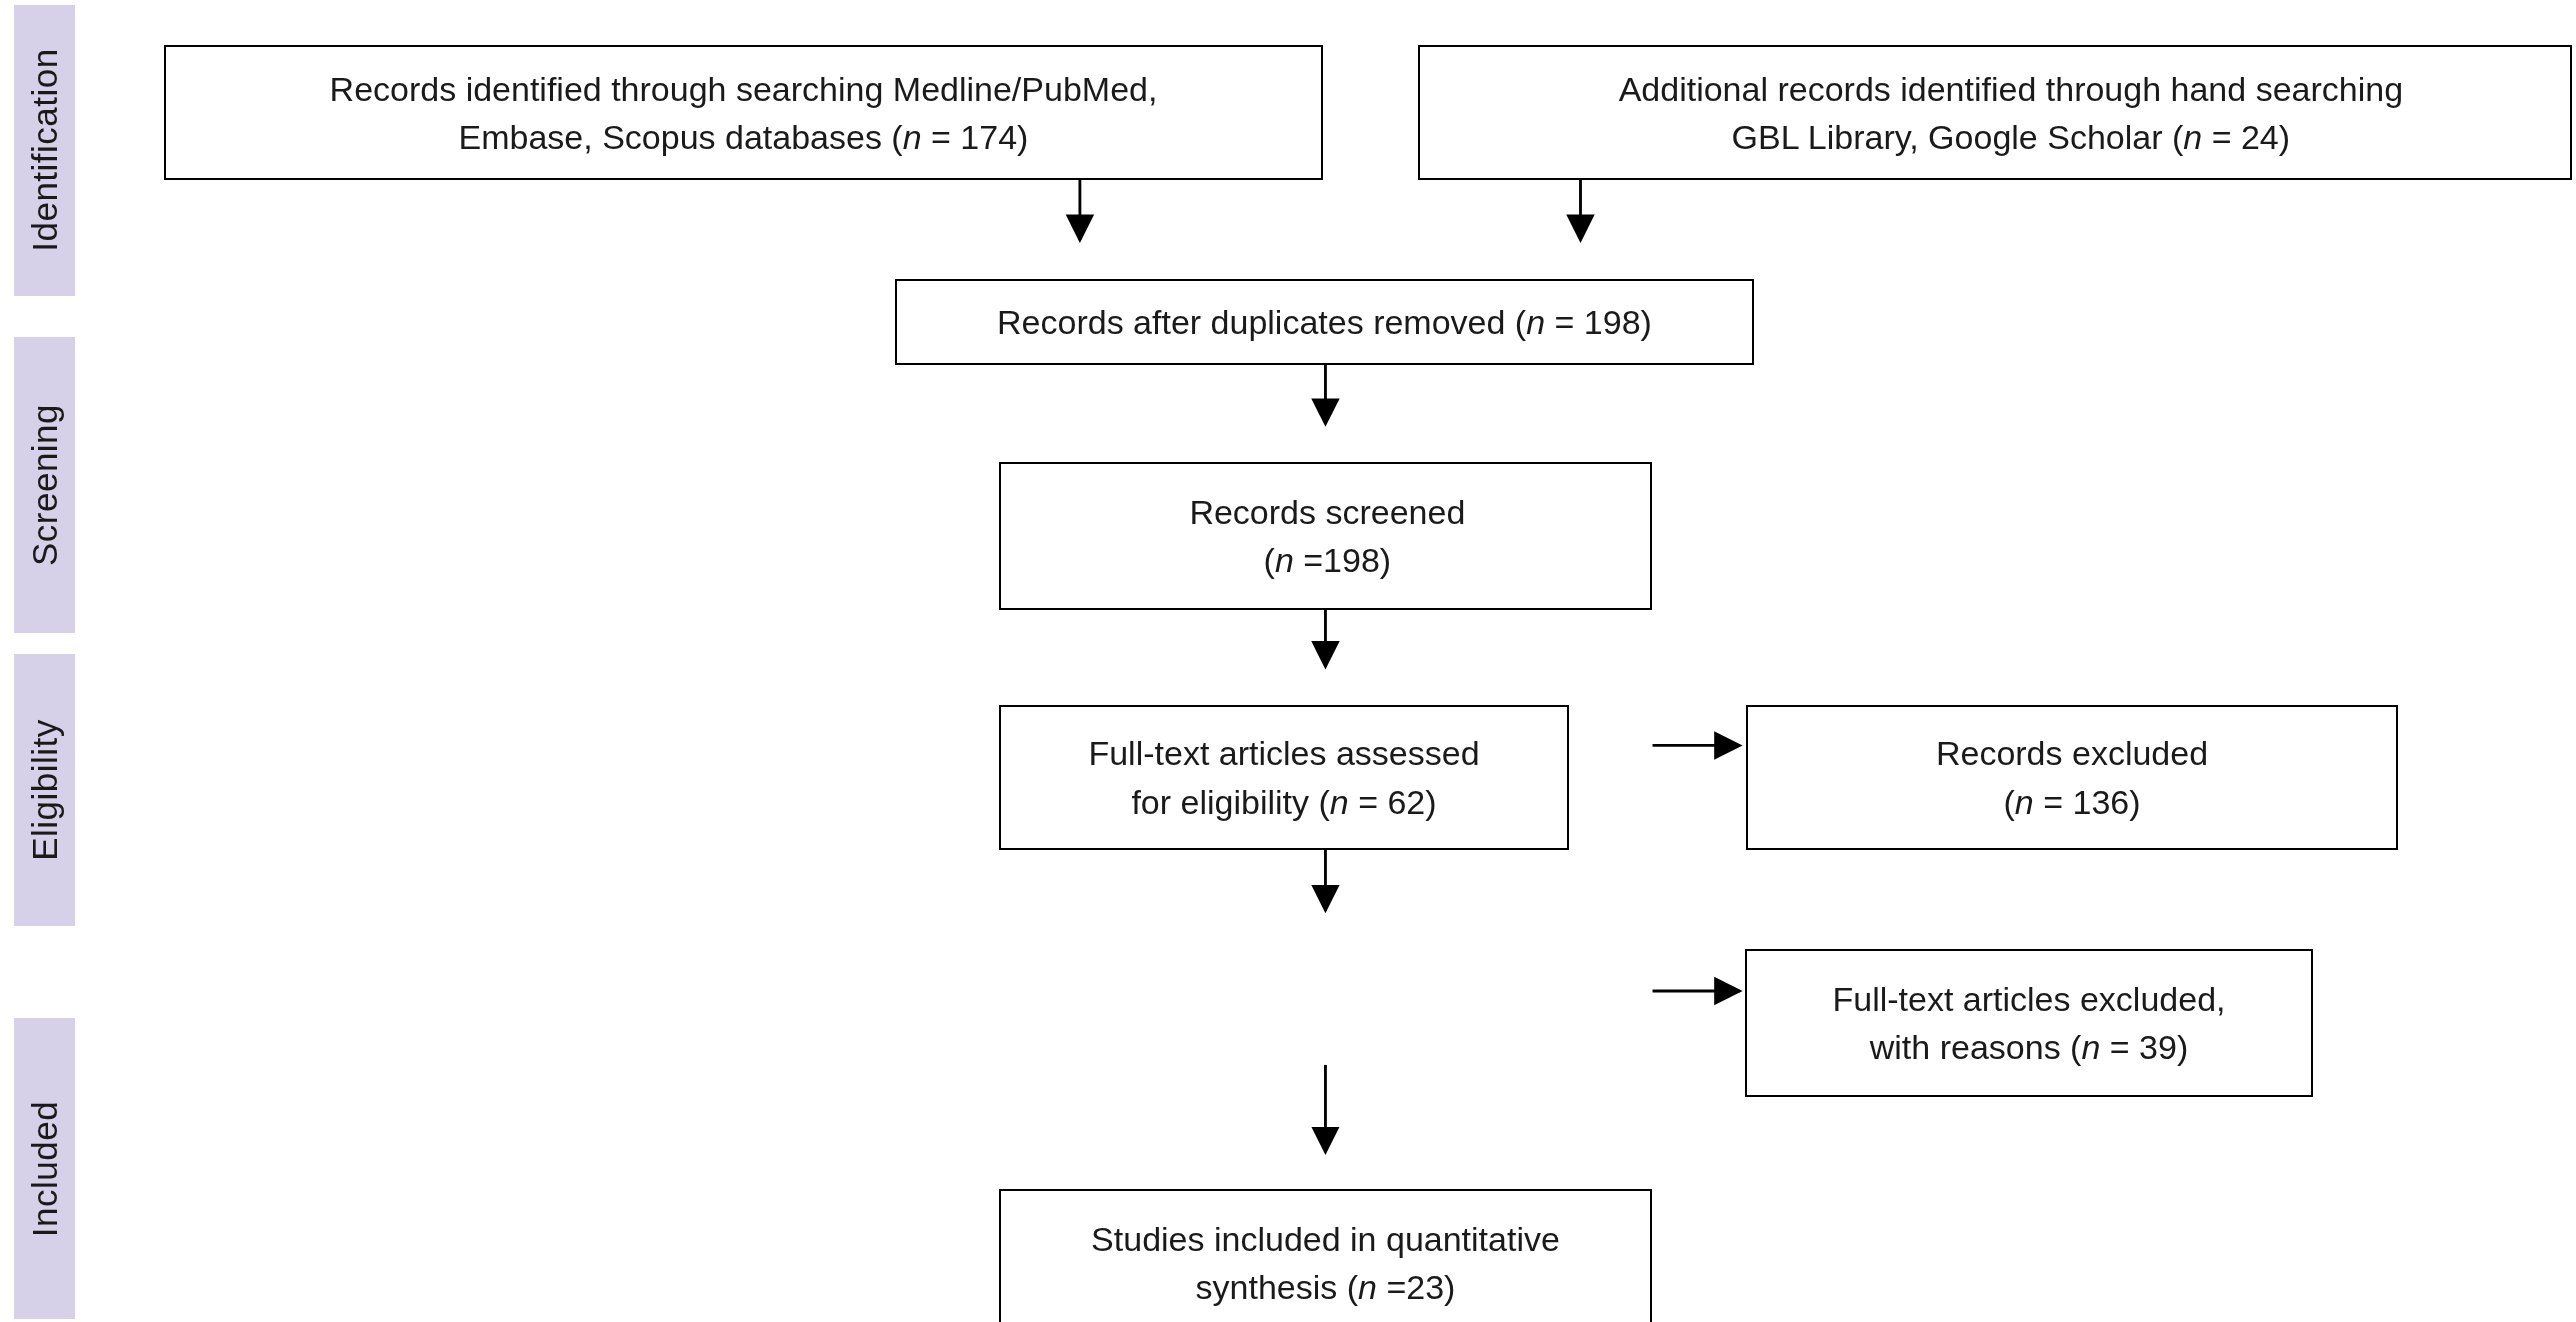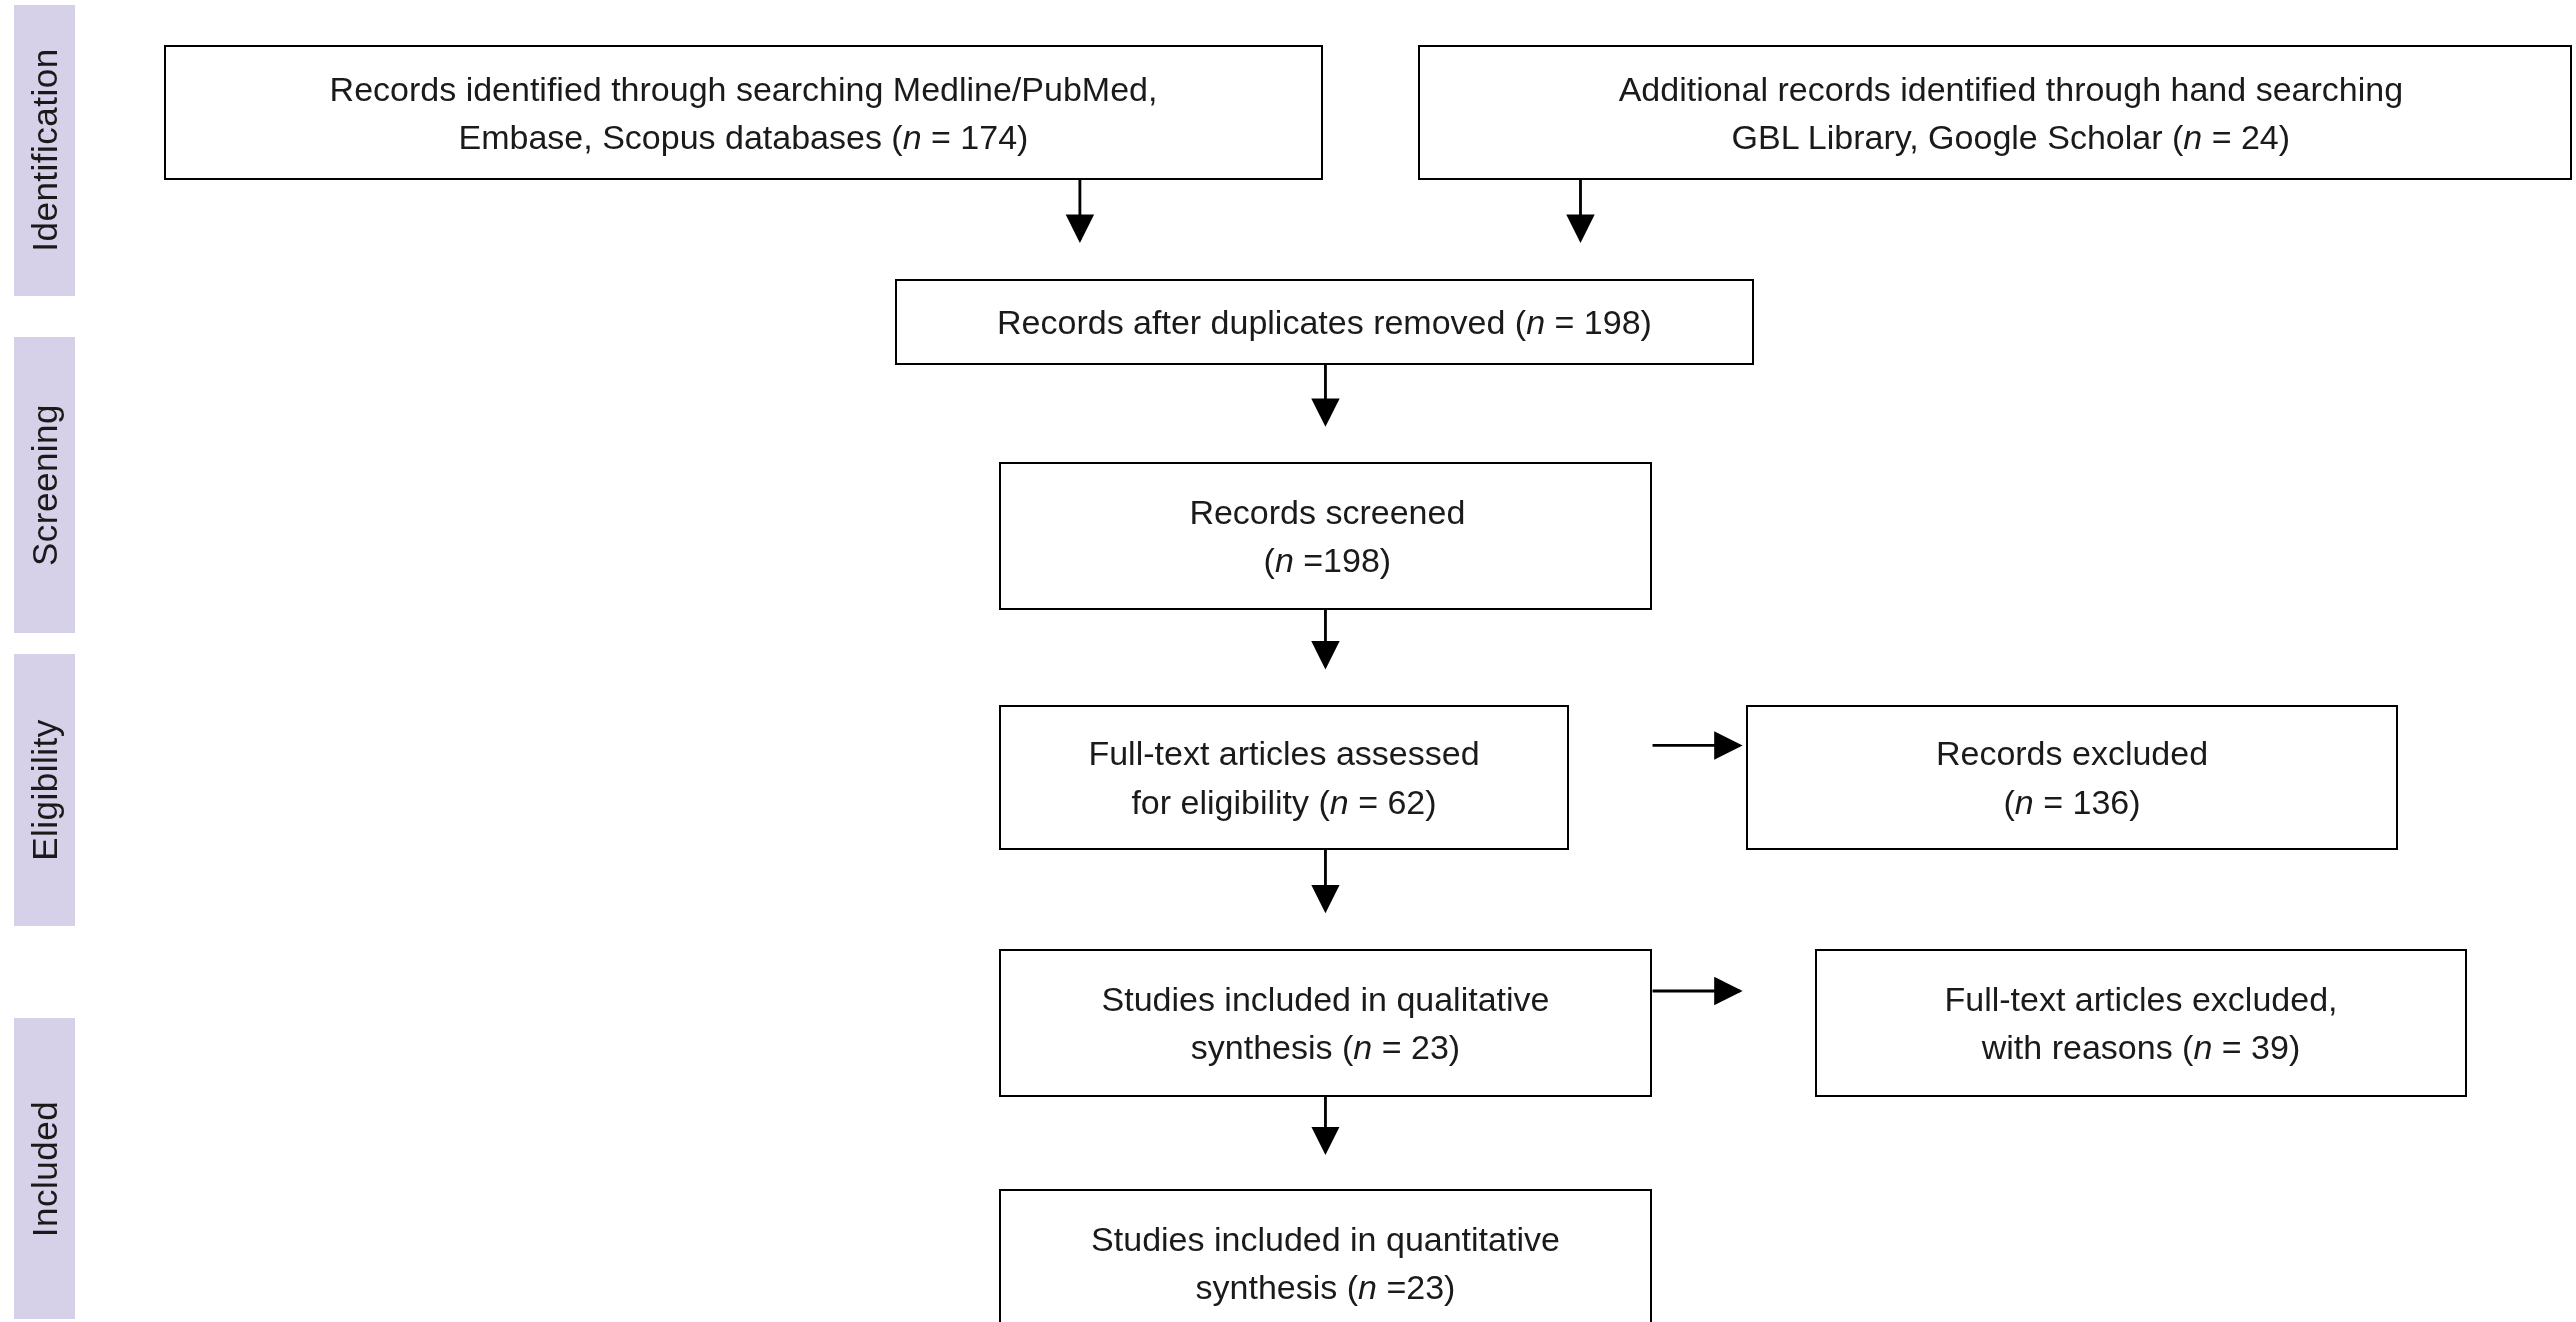--- a/index.html
+++ b/index.html
@@ -54,21 +54,21 @@
   }
   .fbox i { font-style: italic; }
 
   #box-identified-db    { left: 164px;  top: 13.3px;   width: 1159px; height: 135px; }
   #box-identified-hand  { left: 1418px; top: 13.3px;   width: 1154px; height: 135px; padding-left: 45px; }
   #box-after-duplicates { left: 895px;  top: 247px;  width: 859px;  height: 86px;  }
   #box-screened         { left: 999px; top: 430px;  width: 653px;  height: 148px; padding-left: 17px; }
   #box-fulltext         { left: 999px; top: 673px;  width: 570px;  height: 145px; }
   #box-excluded         { left: 1746px; top: 673px;  width: 652px;  height: 145px; text-align: center; }
   #box-qualitative      { left: 999px; top: 917px;  width: 653px;  height: 148px; }
-  #box-fulltext-excl    { left: 1815px; top: 917px;  width: 652px;  height: 148px; }
+  #box-fulltext-excl    { left: 1745px; top: 917px;  width: 568px;  height: 148px; }
   #box-quantitative     { left: 999px; top: 1157px; width: 653px;  height: 148px; }
 </style>
 </head>
 <body>
 
 <div class="canvas">
 
   <svg class="arrows" viewBox="0 0 2717 1395" xmlns="http://www.w3.org/2000/svg">
     <defs>
       <marker id="ah" markerWidth="11" markerHeight="11" refX="9" refY="5" orient="auto" markerUnits="strokeWidth">
@@ -120,24 +120,20 @@
   <div class="fbox" id="box-fulltext">
     <div>Full-text articles assessed</div>
     <div>for eligibility (<i>n</i> = 62)</div>
   </div>
 
   <div class="fbox" id="box-excluded">
     <div>Records excluded</div>
     <div>(<i>n</i> = 136)</div>
   </div>
 
-  <div class="fbox" id="box-qualitative">
-    <div>Studies included in qualitative</div>
-    <div>synthesis (<i>n</i> = 23)</div>
-  </div>
 
   <div class="fbox" id="box-fulltext-excl">
     <div>Full-text articles excluded,</div>
     <div>with reasons (<i>n</i> = 39)</div>
   </div>
 
   <div class="fbox" id="box-quantitative">
     <div>Studies included in quantitative</div>
     <div>synthesis (<i>n</i> =23)</div>
   </div>

